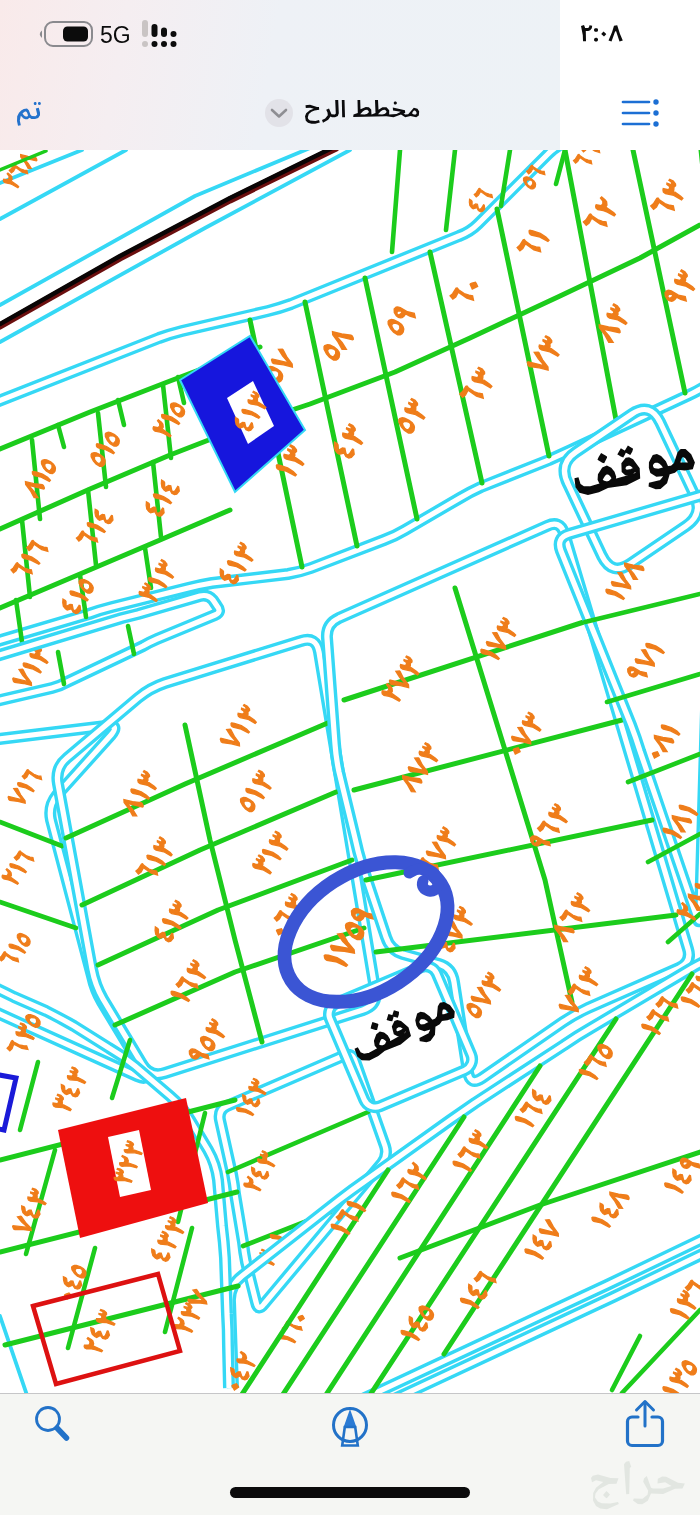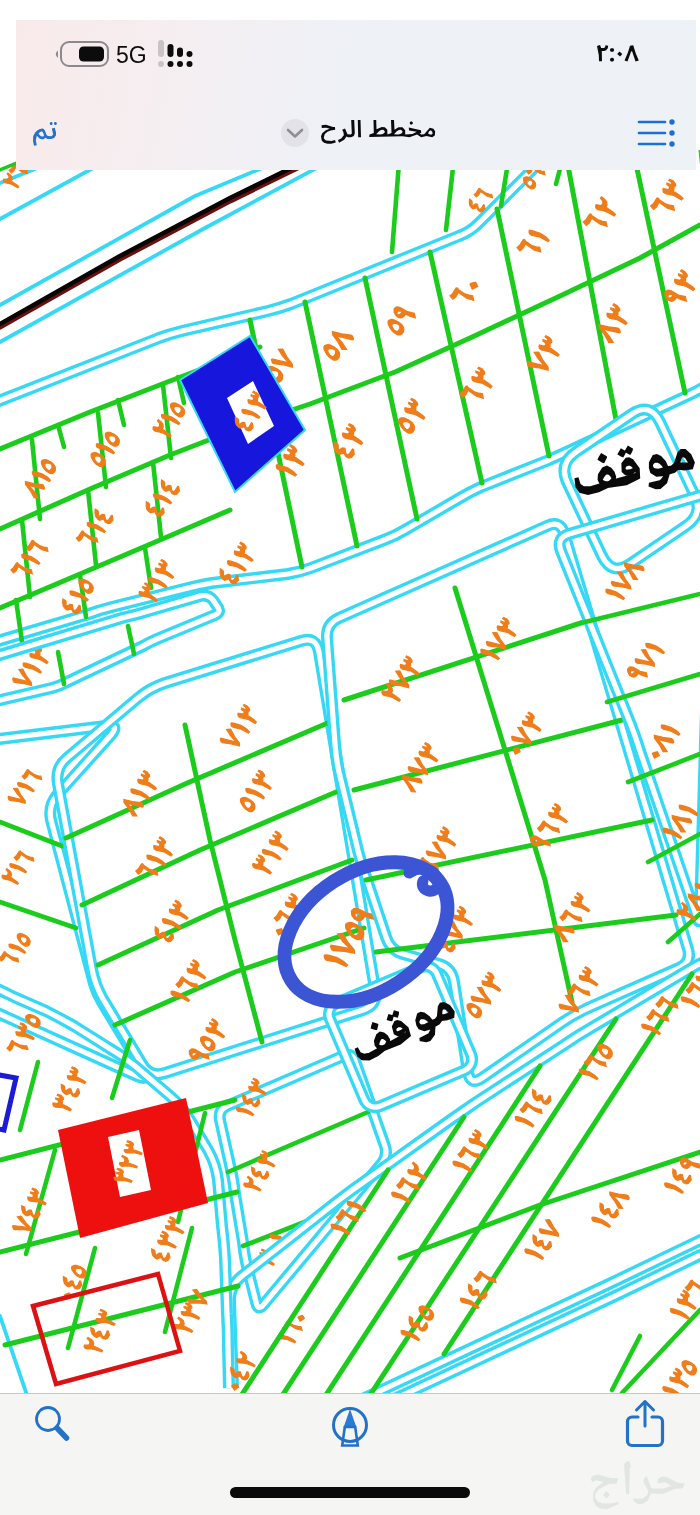--- a/index.html
+++ b/index.html
@@ -573,21 +573,21 @@
 <g transform="translate(404,1030) rotate(-27) scale(0.88) translate(-60,-24)">
       <use href="#mawqif" fill="#0a0a0a" stroke="#0a0a0a" stroke-width="1.8"></use>
     </g>
 
 <g transform="rotate(-33 366 932)">
       <ellipse cx="366" cy="932" rx="89" ry="60" fill="none" stroke="#3b55d4" stroke-width="14"></ellipse>
     </g>
 <path d="M409,873 C420,866 432,868 437,877 C441,885 436,892 429,891 C424,890 421,886 423,881" fill="none" stroke="#3b55d4" stroke-width="11" stroke-linecap="round"></path>
 </svg>
 
-<div style="position:absolute;left:16px;top:0;width:680px;height:150px;background:linear-gradient(100deg,#f9eaea 0%,#f5eef1 22%,#eef1f6 48%,#edf2f6 100%);margin-top:20px;">
+<div style="position:absolute;left:0;top:0;width:560px;height:150px;background:linear-gradient(100deg,#f9eaea 0%,#f5eef1 22%,#eef1f6 48%,#edf2f6 100%);">
 <svg width="700" height="150">
 
 <g>
 <rect x="45" y="22" width="47" height="24" rx="8" fill="none" stroke="#8a8a8e" stroke-width="2"></rect>
 <rect x="63" y="26.5" width="25" height="15" rx="4.5" fill="#0c0c0c"></rect>
 <path d="M42,30.5 q-4.5,3.5 0,7.5z" fill="#8a8a8e"></path>
 </g>
 
 <text x="100" y="43" font-family="Liberation Sans, sans-serif" font-size="23" fill="#0c0c0c">5G</text>
 

